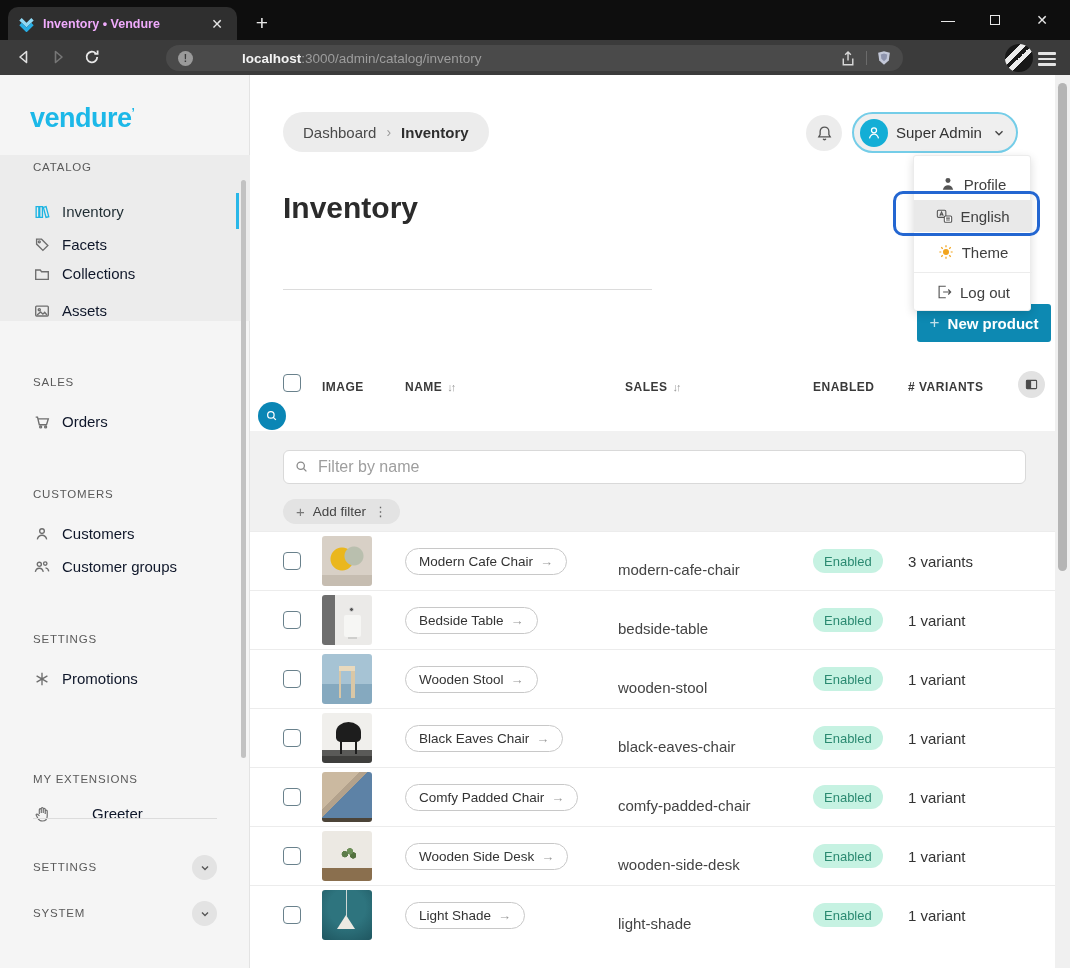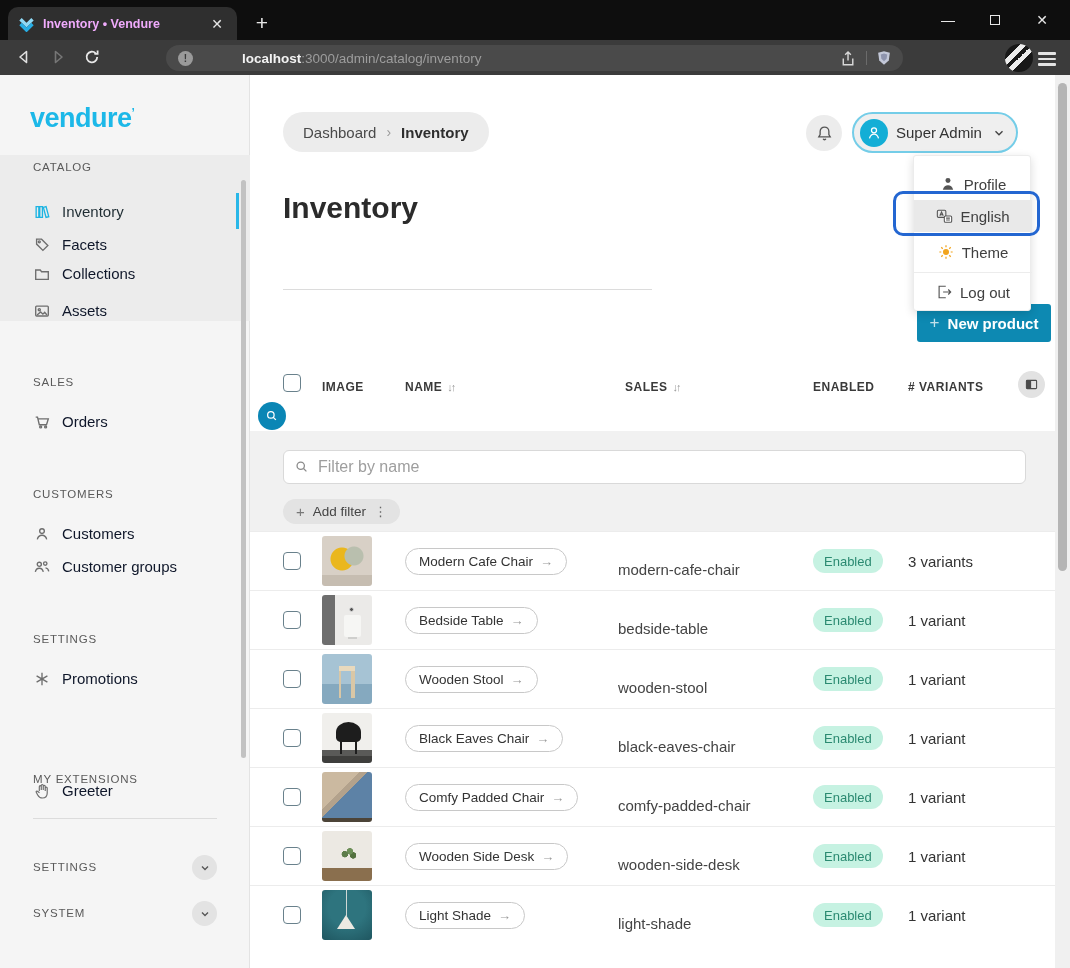--- a/index.html
+++ b/index.html
@@ -272,21 +272,21 @@
     <div class="nav-item" style="top:587px;">
       <span class="nic">
           <svg viewBox="0 0 20 20" width="18" height="18" fill="none" stroke="currentColor" stroke-width="1.5">
             <path d="M10 3v14M4 6.5l12 7M16 6.5l-12 7"></path>
           </svg>
         </span>
       <span>Promotions</span>
     </div>
 
     <div class="sec-label" style="top:670px;margin-top:28px;">MY EXTENSIONS</div>
-    <div class="nav-item" style="top:699px;">
+    <div class="nav-item" style="top:722px;gap:30px;">
       <span class="nic">
           <svg viewBox="0 0 20 20" width="18" height="18" fill="none" stroke="currentColor" stroke-width="1.3">
             <path d="M7 10V5.2a1.1 1.1 0 012.2 0V9m0-4.4V3.9a1.1 1.1 0 012.2 0V9m0-4.2a1.1 1.1 0 012.2 0V10m0-3.3a1.1 1.1 0 012.2 0v5.5c0 3.2-2.1 5.6-5.4 5.6-2.7 0-4-1.2-5.2-3.4l-1.6-3c-.5-.9.6-1.8 1.4-1.1l2.2 1.7"></path>
           </svg>
         </span>
       <span>Greeter</span>
     </div>
 
     <div class="side-divider"></div>
 

